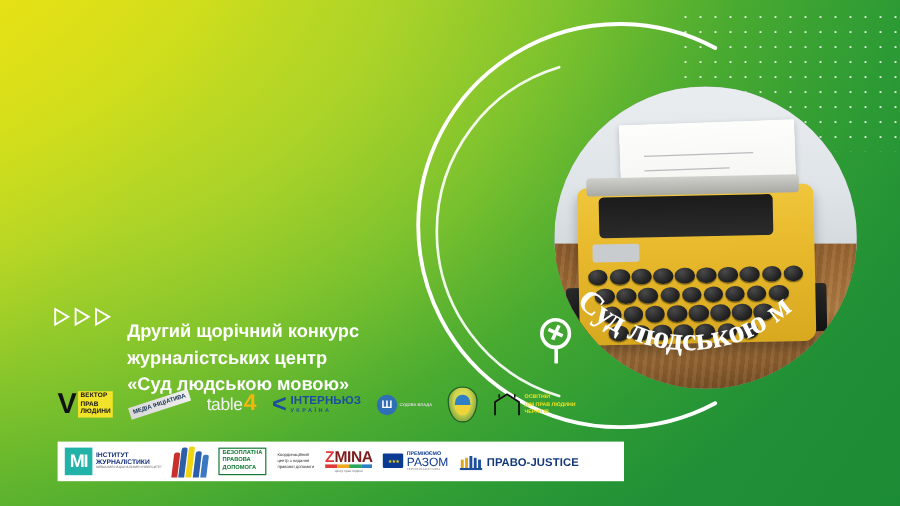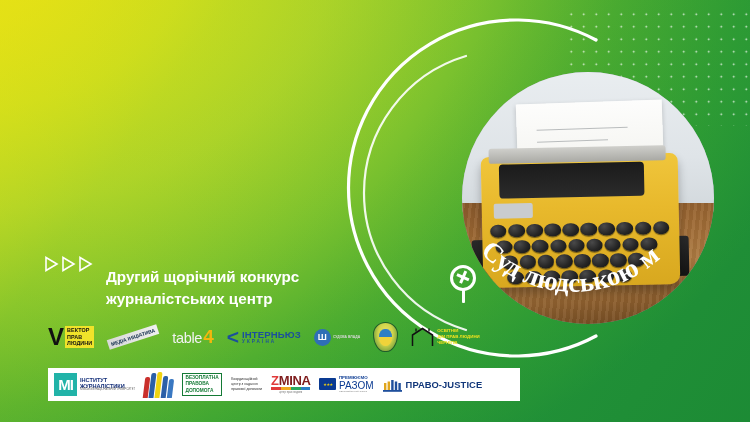--- a/index.html
+++ b/index.html
@@ -377,20 +377,21 @@
         <polygon points="2,1.5 13,8 2,14.5" fill="none" stroke="#ffffff" stroke-width="1.6"></polygon>
       </svg>
     <svg width="15" height="16" viewBox="0 0 15 16">
         <polygon points="2,1.5 13,8 2,14.5" fill="none" stroke="#ffffff" stroke-width="1.6"></polygon>
       </svg>
   </div>
 
   <div class="subtitle">
     <div>Другий щорічний конкурс</div>
     <div>журналістських центр</div>
+    <div>«Суд людською мовою»</div>
   </div>
 
   <div class="logos-top">
 
     <div class="lg l-vector">
       <span class="tick">V</span>
       <span class="vtxt">
         <span>ВЕКТОР</span><br>
         <span>ПРАВ</span><br>
         <span>ЛЮДИНИ</span>

